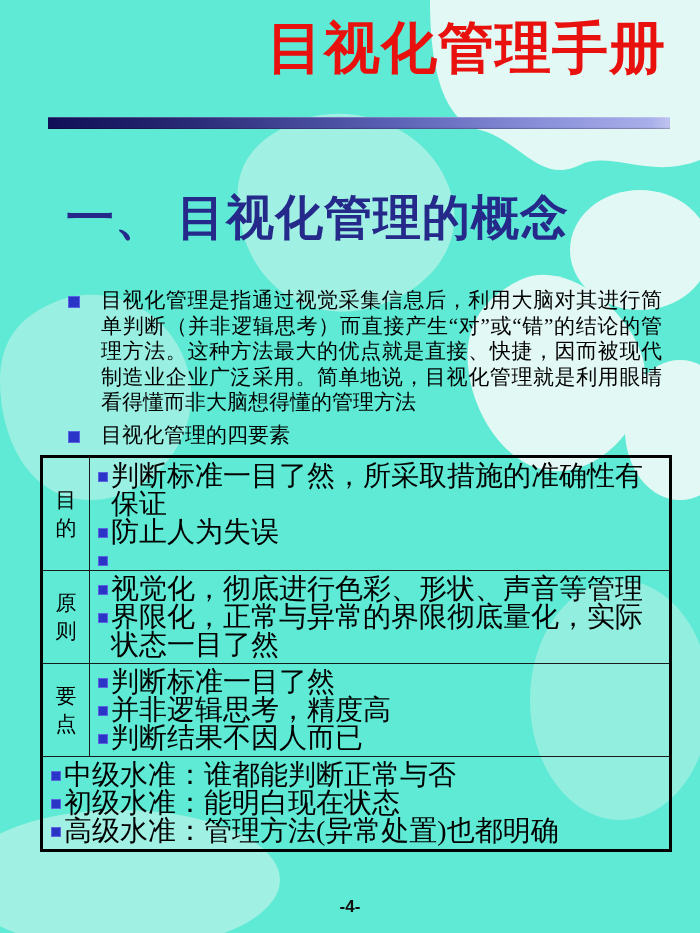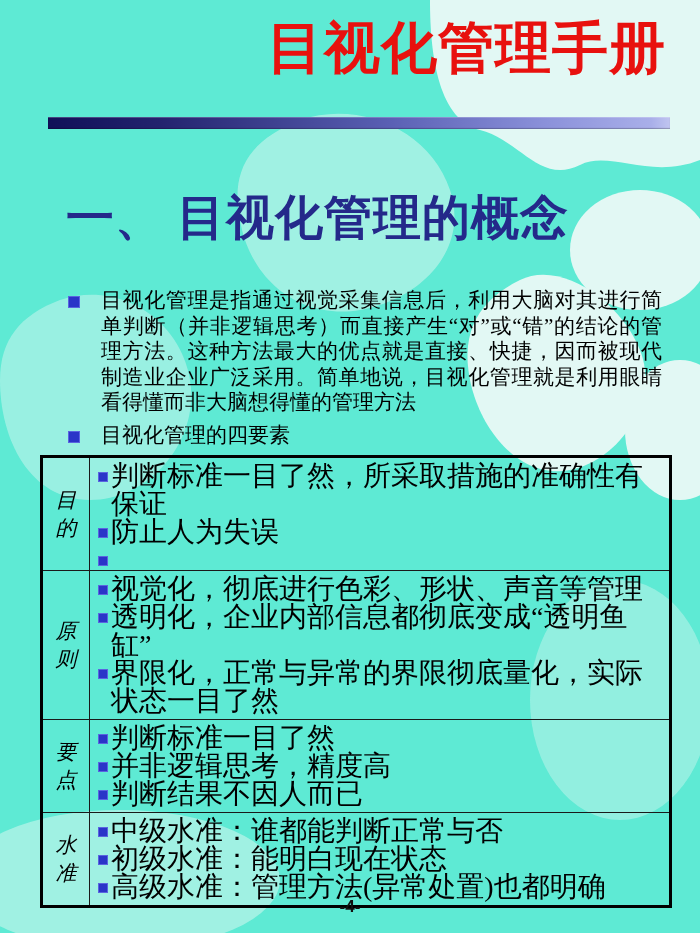--- a/index.html
+++ b/index.html
@@ -97,21 +97,20 @@
     justify-content:center;
     font-size:21px;
     color:#000;
   }
   .t-label span{
     display:block;
     width:1em;
     line-height:1.35;
     word-break:break-all;
     text-align:left;
-    font-style:italic;
   }
   .t-cell{
     flex:1 1 auto;
     padding:4px 6px 4px 8px;
   }
   .cell-item{
     display:flex;
     align-items:flex-start;
     font-size:28px;
     line-height:28px;
@@ -196,24 +195,20 @@
       <div class="t-label">
         <span>原则</span>
       </div>
       <div class="t-cell">
         <div class="cell-item">
           <span class="cell-sq"></span>
           <span>视觉化，彻底进行色彩、形状、声音等管理</span>
         </div>
         <div class="cell-item">
           <span class="cell-sq"></span>
-          <span>透明化，企业内部信息都彻底变成“透明鱼缸”</span>
-        </div>
-        <div class="cell-item">
-          <span class="cell-sq"></span>
           <span>界限化，正常与异常的界限彻底量化，实际状态一目了然</span>
         </div>
       </div>
     </div>
 
     <div class="t-row">
       <div class="t-label">
         <span>要点</span>
       </div>
       <div class="t-cell">
@@ -226,23 +221,20 @@
           <span>并非逻辑思考，精度高</span>
         </div>
         <div class="cell-item">
           <span class="cell-sq"></span>
           <span>判断结果不因人而已</span>
         </div>
       </div>
     </div>
 
     <div class="t-row">
-      <div class="t-label">
-        <span>水准</span>
-      </div>
       <div class="t-cell">
         <div class="cell-item">
           <span class="cell-sq"></span>
           <span>中级水准：谁都能判断正常与否</span>
         </div>
         <div class="cell-item">
           <span class="cell-sq"></span>
           <span>初级水准：能明白现在状态</span>
         </div>
         <div class="cell-item">

